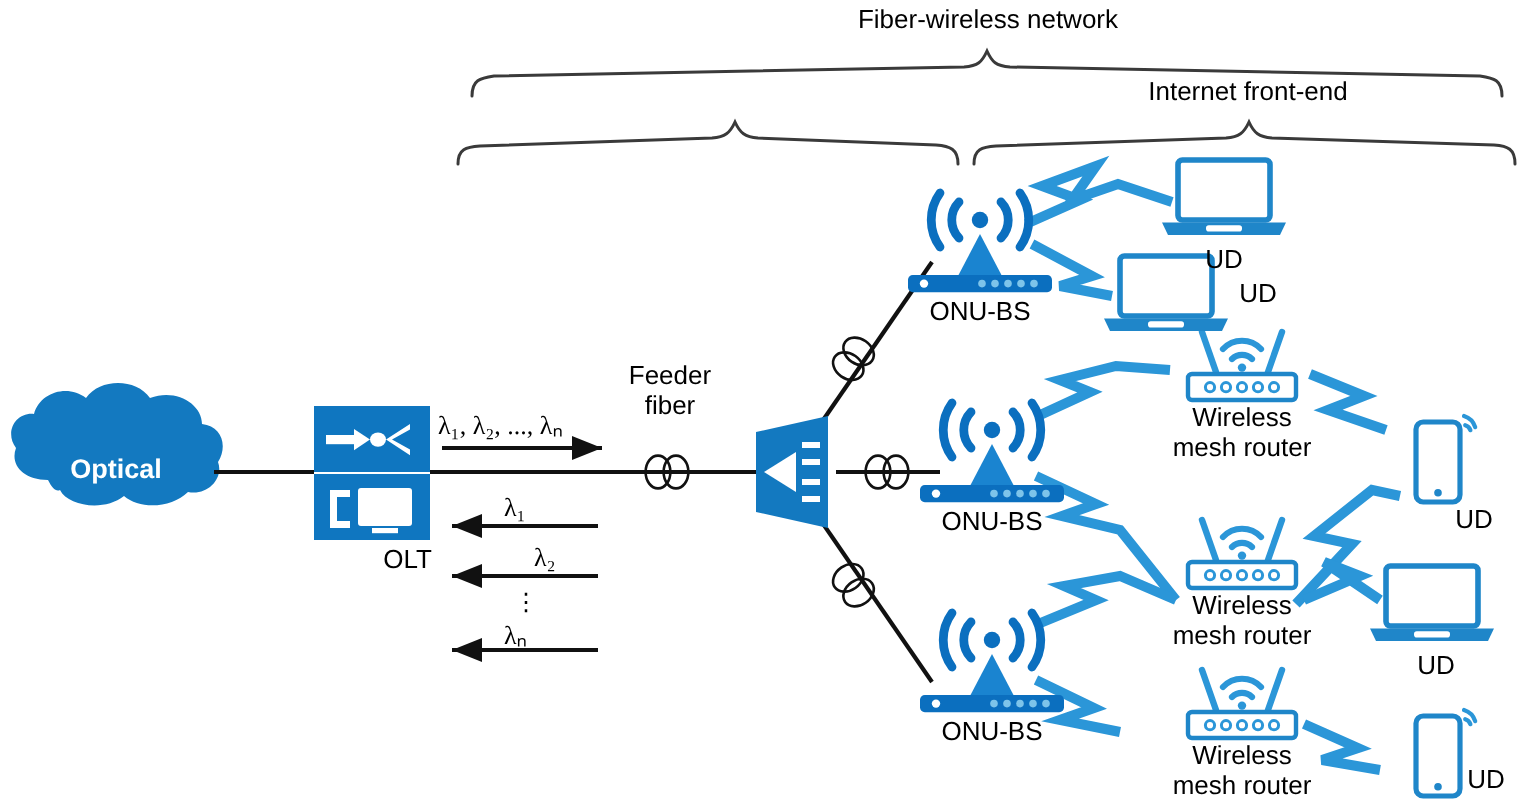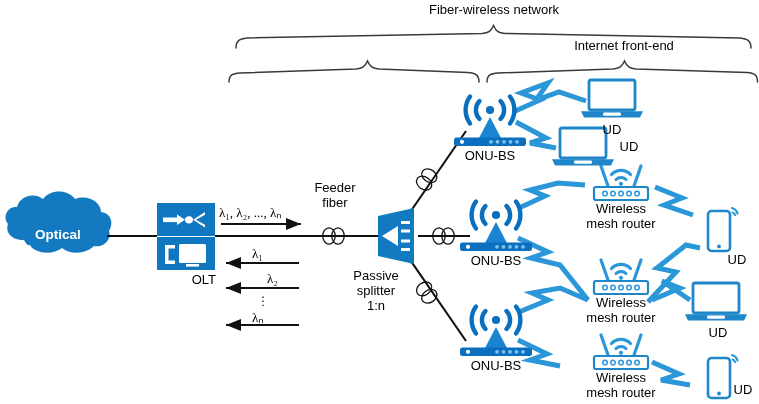--- a/index.html
+++ b/index.html
@@ -267,23 +267,20 @@
     </g>
   </svg>
 
   <div class="cloud-text" style="left:22px; top:227px; width:72px; text-align:center;">Optical</div>
 
   <div class="lbl" style="left:156px; top:272px; width:60px;text-align:right;">OLT</div>
 
   <div class="lbl" style="left:302px; top:180px; width:66px;">Feeder
 fiber</div>
 
-  <div class="lbl" style="left:334px; top:268px; width:84px;">Passive
-splitter
-1:n</div>
 
   <div class="lbl" style="left:452px; top:148px; width:76px;">ONU-BS</div>
   <div class="lbl" style="left:458px; top:253px; width:76px;">ONU-BS</div>
   <div class="lbl" style="left:458px; top:358px; width:76px;">ONU-BS</div>
 
   <div class="lbl" style="left:570px; top:201px; width:102px;">Wireless
 mesh router</div>
   <div class="lbl" style="left:570px; top:295px; width:102px;">Wireless
 mesh router</div>
   <div class="lbl" style="left:570px; top:370px; width:102px;">Wireless

